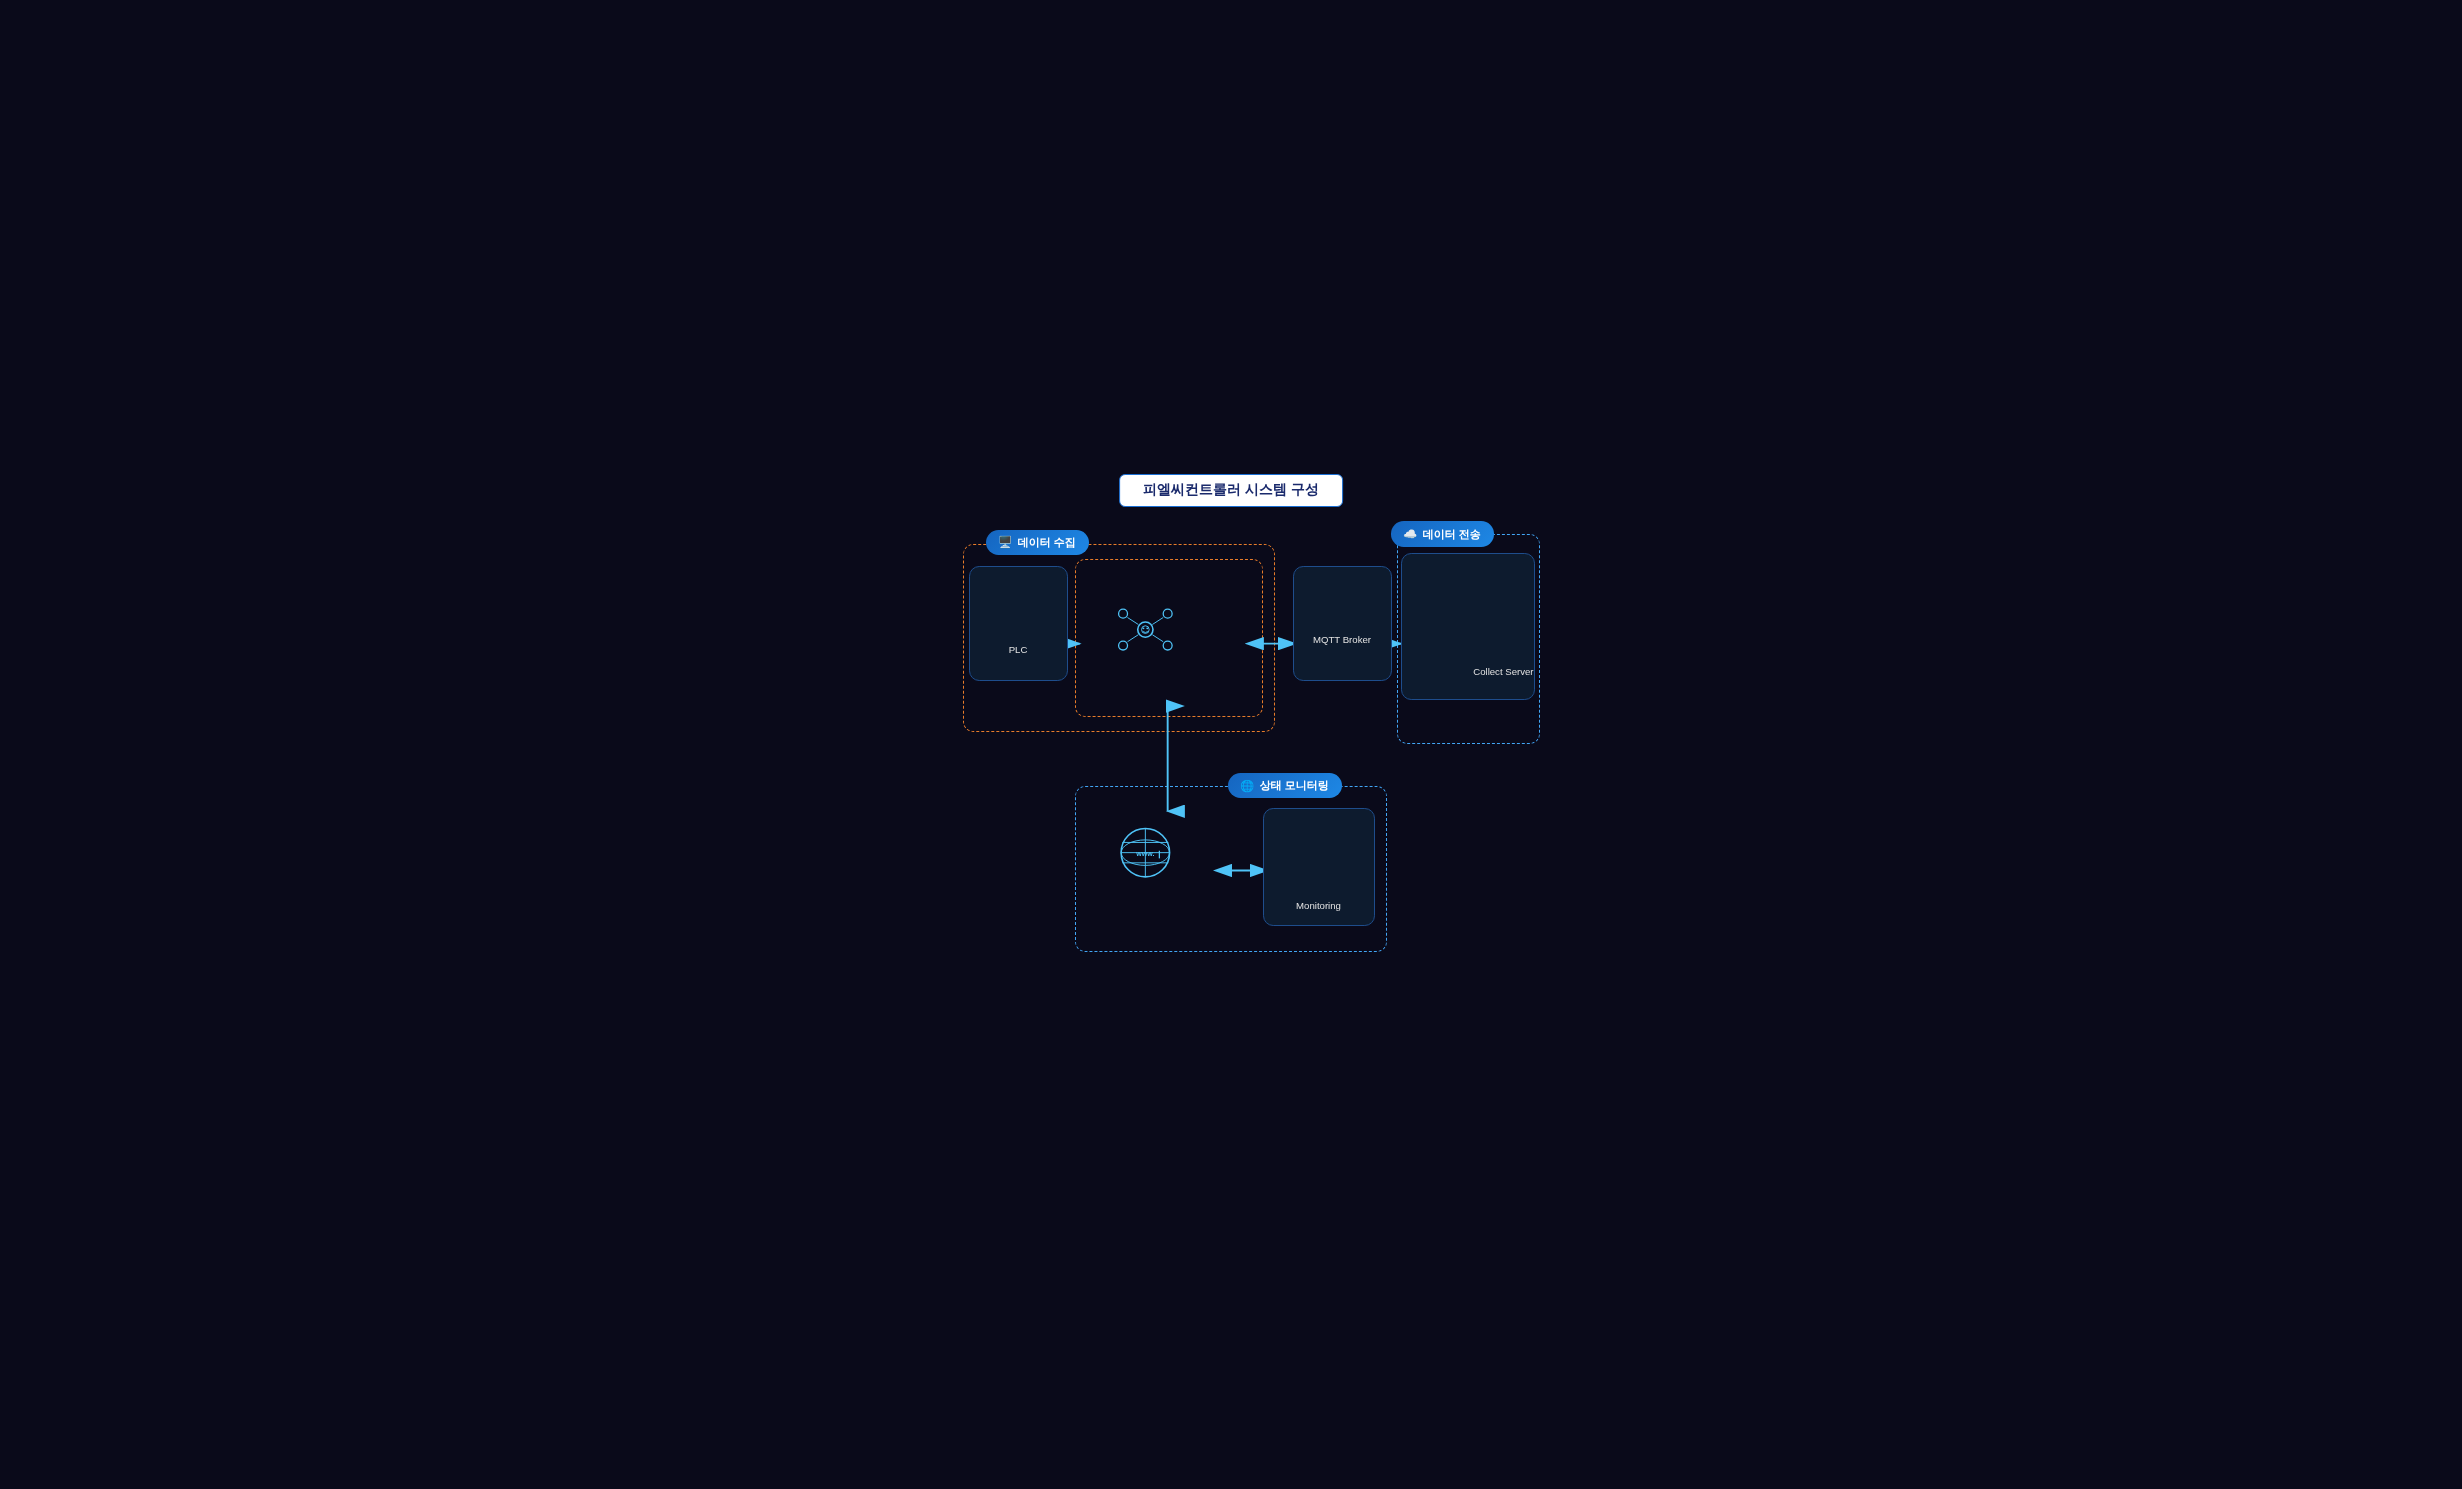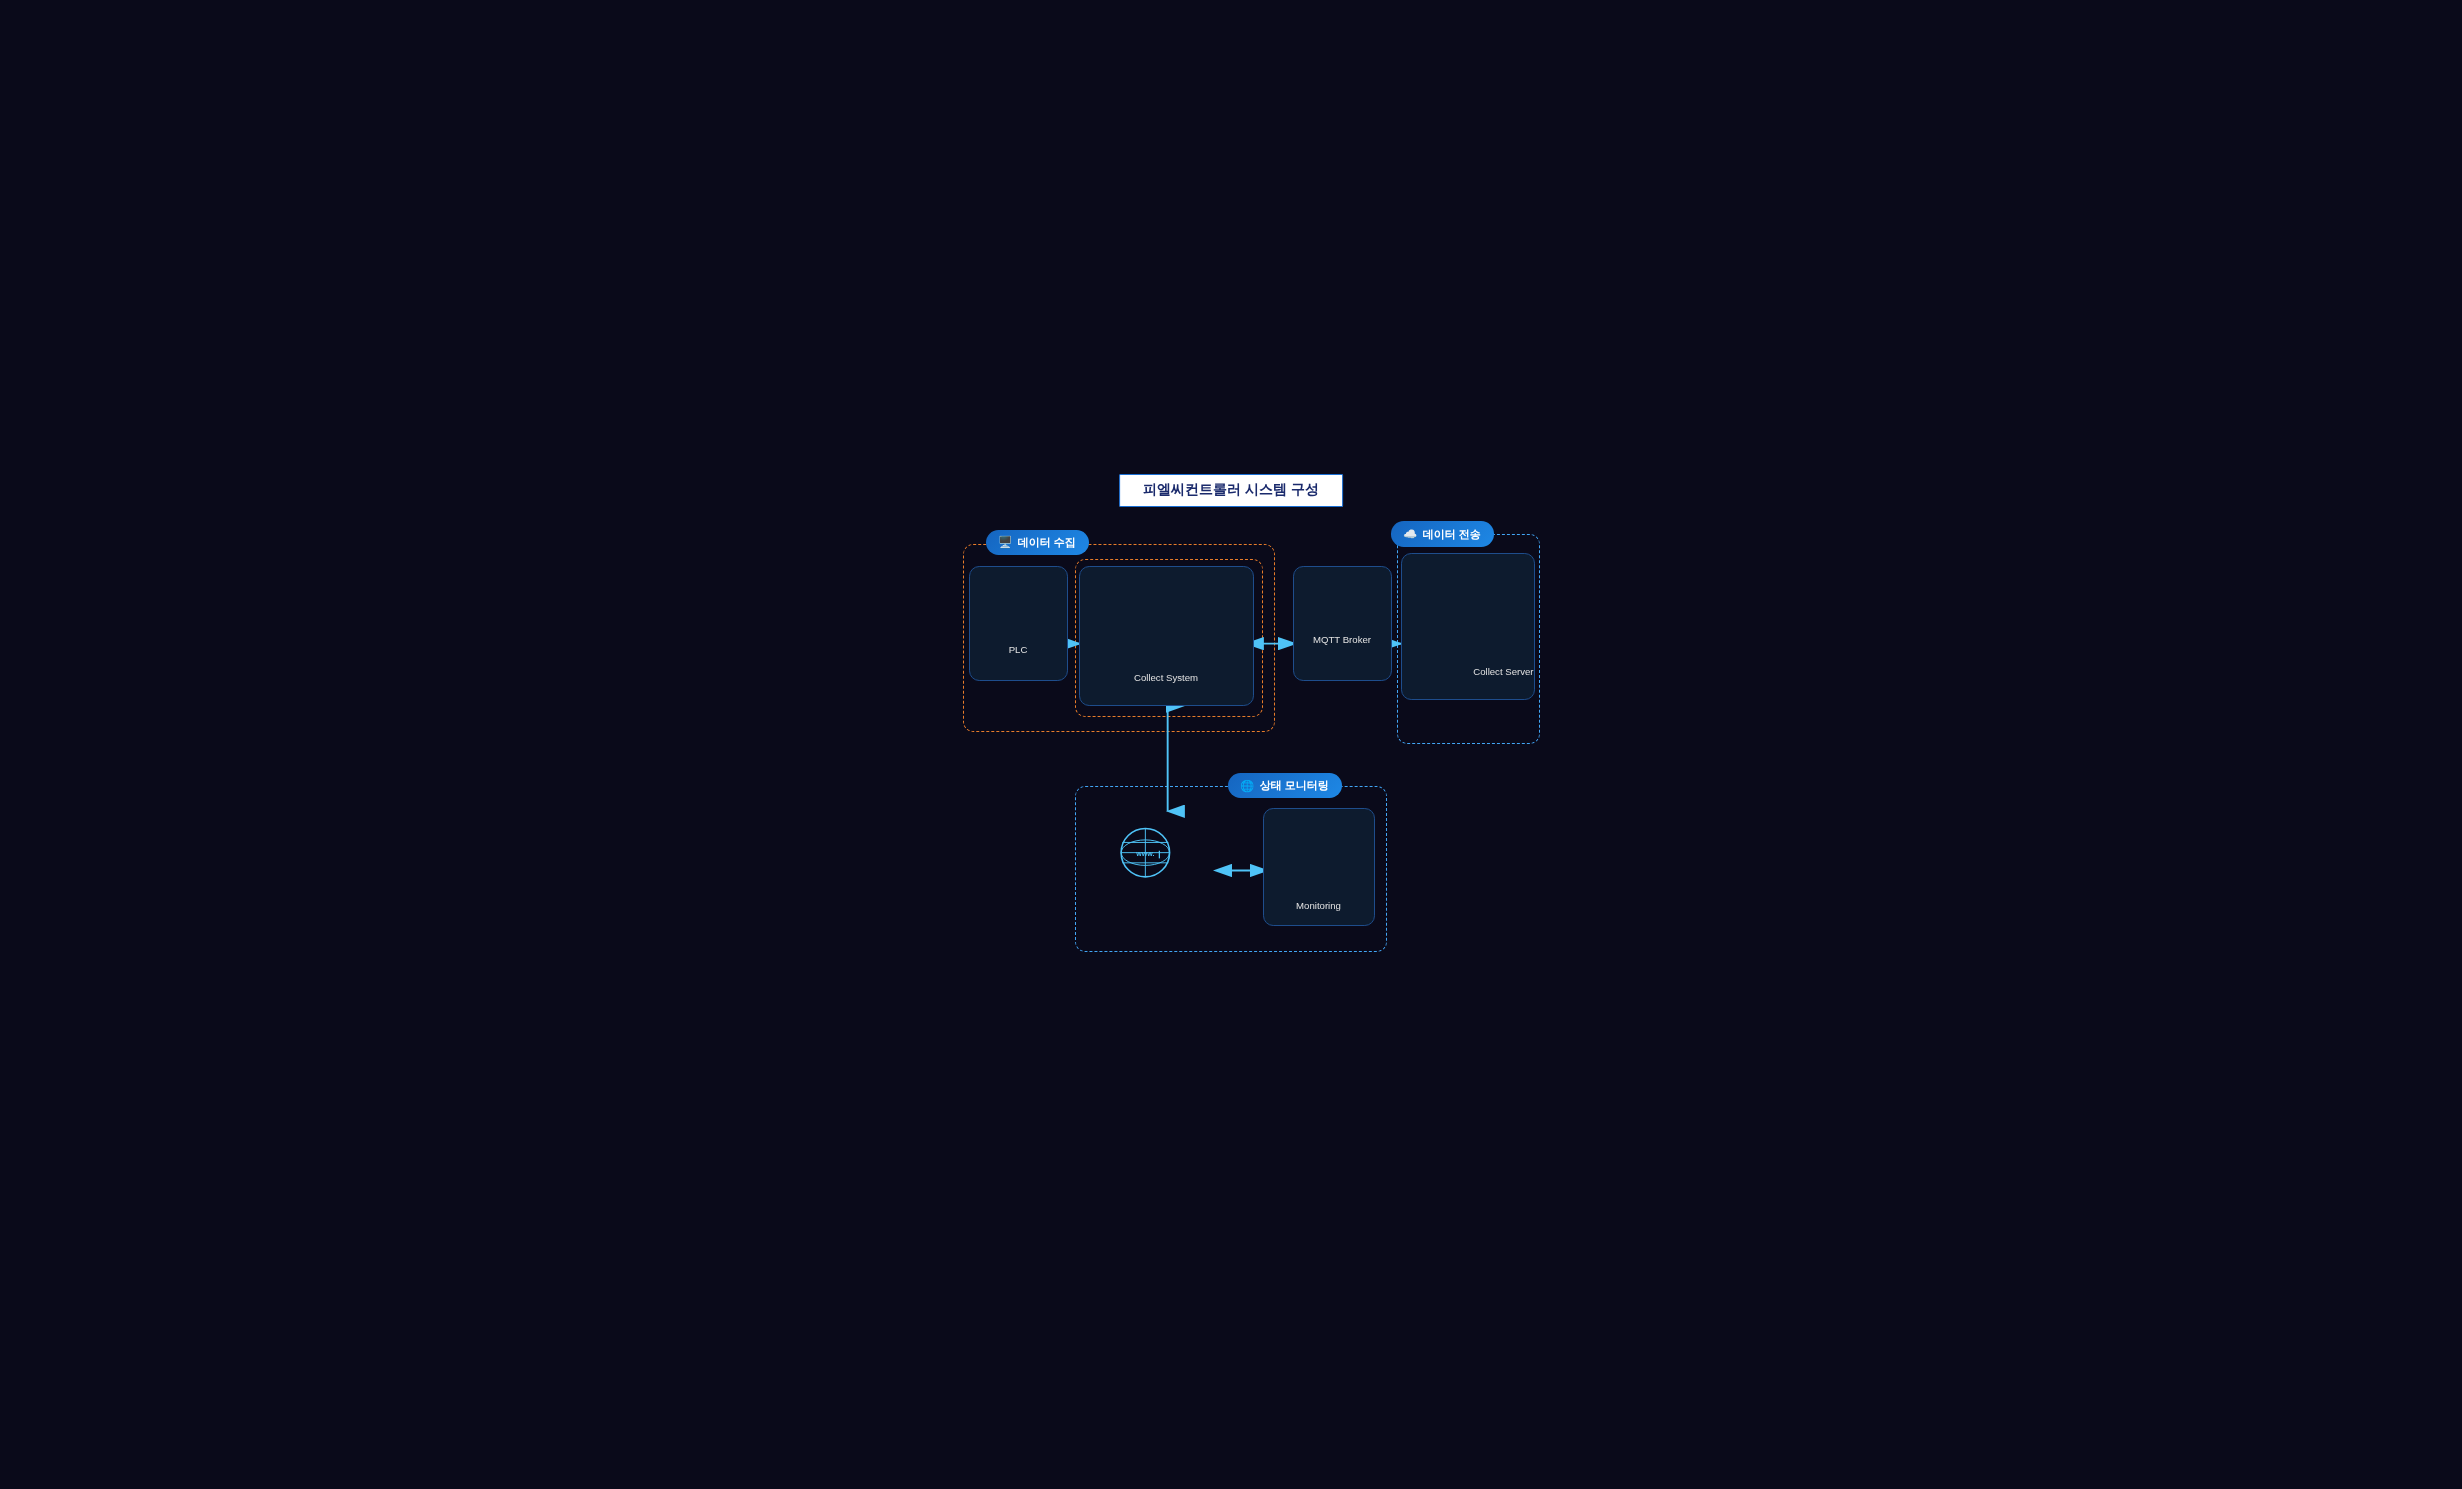--- a/index.html
+++ b/index.html
@@ -20,21 +20,21 @@
     }
 
     
     .title-box {
       position: absolute;
       top: 0;
       left: 50%;
       transform: translateX(-50%);
       background: white;
       border: 1.6px solid #1a6fd4;
-      border-radius: 1px;
+      border-radius: 6px;
       padding: 6.4px 23px;
       font-size: 14px;
       font-weight: 700;
       color: #1a2a6c;
       white-space: nowrap;
       z-index: 10;
     }
 
     
     .section-label {
@@ -260,23 +260,20 @@
         <line x1="50" y1="70" x2="50" y2="85" stroke="#4fc3f7" stroke-width="2.5"></line>
         <line x1="25" y1="85" x2="75" y2="85" stroke="#4fc3f7" stroke-width="2.5"></line>
       </g>
 
     </svg>
 
     <div class="component" style="left: 18px; top: 48px; width: 99px; height: 115px;">
       <div class="comp-label" style="margin-top: 51px;">PLC</div>
     </div>
 
-    <div class="component" style="left: 128px; top: 48px; width: 175px; height: 140px;">
-      <div class="comp-label" style="margin-top: 83px;">Collect System</div>
-    </div>
 
     <div class="component" style="left: 342px; top: 48px; width: 99px; height: 115px;">
       <div class="comp-label" style="margin-top: 32px;">MQTT Broker</div>
     </div>
 
     <div class="component" style="left: 450px; top: 35px; width: 134px; height: 147px; align-items: flex-end;">
       <div class="comp-label" style="margin-top: 89px;">Collect Server</div>
     </div>
 
 

